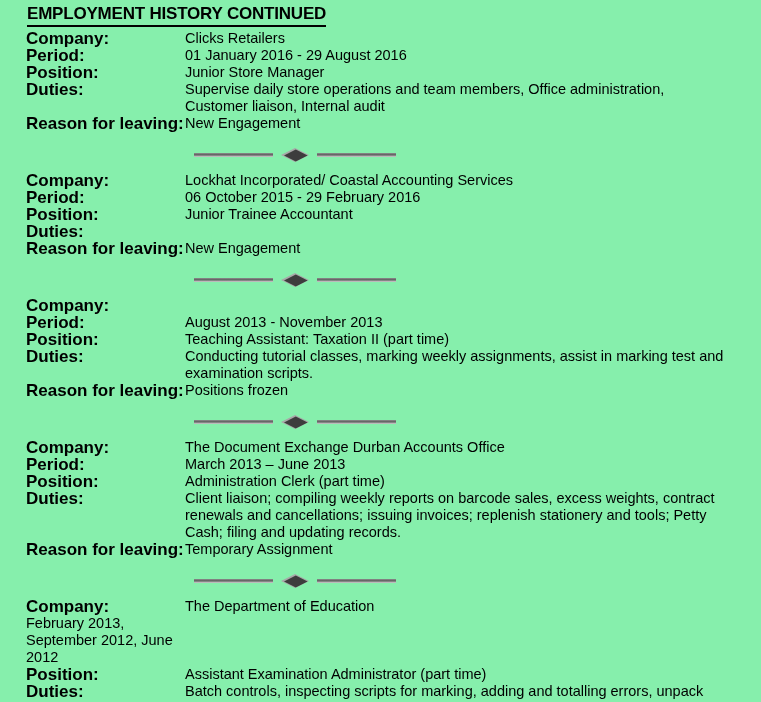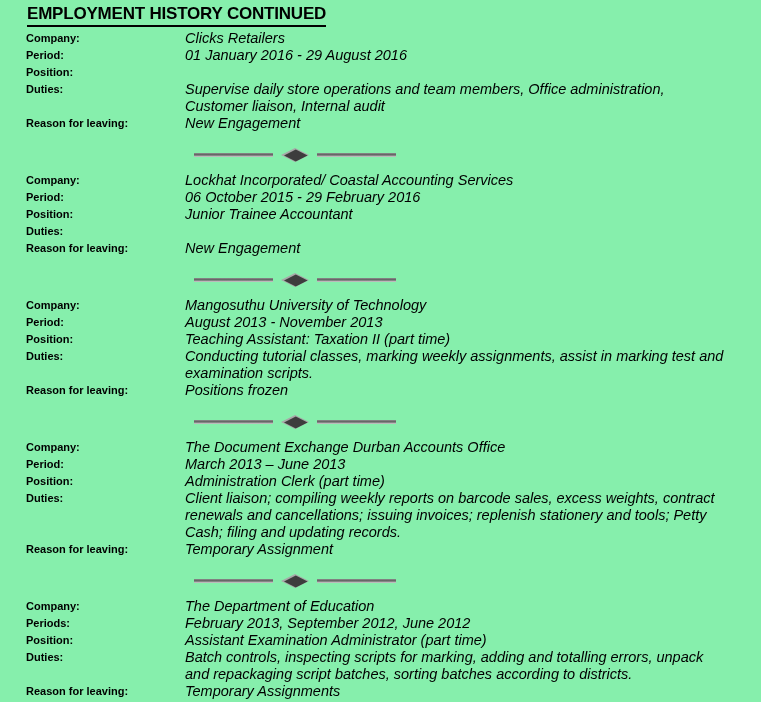--- a/index.html
+++ b/index.html
@@ -27,28 +27,27 @@
     border-bottom: 2px solid #000000;
     padding-bottom: 1px;
   }
   .job { margin: 0; }
   .row {
     display: grid;
     grid-template-columns: 159px 1fr;
   }
   .label {
     font-weight: bold;
-    font-size: 11px;
+    font-size: 17px;
     line-height: 17px;
   }
   .value {
     font-size: 14.5px;
     line-height: 17px;
     white-space: pre-line;
-    font-style: italic;
   }
   .divider {
     display: flex;
     align-items: center;
     gap: 8px;
     margin: 16px 0 10px 168px;
     height: 14px;
   }
   .dline {
     width: 79px;
@@ -70,20 +69,21 @@
     <div class="value">Clicks Retailers</div>
   </div>
 
   <div class="row">
     <div class="label">Period:</div>
     <div class="value">01 January 2016 - 29 August 2016</div>
   </div>
 
   <div class="row">
     <div class="label">Position:</div>
+    <div class="value">Junior Store Manager</div>
   </div>
 
   <div class="row">
     <div class="label">Duties:</div>
     <div class="value">Supervise daily store operations and team members, Office administration,
 Customer liaison, Internal audit</div>
   </div>
 
   <div class="row">
     <div class="label">Reason for leaving:</div>
@@ -135,21 +135,20 @@
       <polygon points="14,0 28,7 14,14 0,7" fill="#a8a8a8"></polygon>
       <polygon points="14.8,1.6 26.6,7.6 14.8,13.4 3,7.6" fill="#3d3d3d"></polygon>
     </svg>
     <span class="dline"></span>
   </div>
 
   <section class="job">
     <div class="rows">
   <div class="row">
     <div class="label">Company:</div>
-    <div class="value">Mangosuthu University of Technology</div>
   </div>
 
   <div class="row">
     <div class="label">Period:</div>
     <div class="value">August 2013 - November 2013</div>
   </div>
 
   <div class="row">
     <div class="label">Position:</div>
     <div class="value">Teaching Assistant: Taxation II (part time)</div>
@@ -218,21 +217,20 @@
   </div>
 
   <section class="job">
     <div class="rows">
   <div class="row">
     <div class="label">Company:</div>
     <div class="value">The Department of Education</div>
   </div>
 
   <div class="row">
-    <div class="label">Periods:</div>
     <div class="value">February 2013, September 2012, June 2012</div>
   </div>
 
   <div class="row">
     <div class="label">Position:</div>
     <div class="value">Assistant Examination Administrator (part time)</div>
   </div>
 
   <div class="row">
     <div class="label">Duties:</div>

